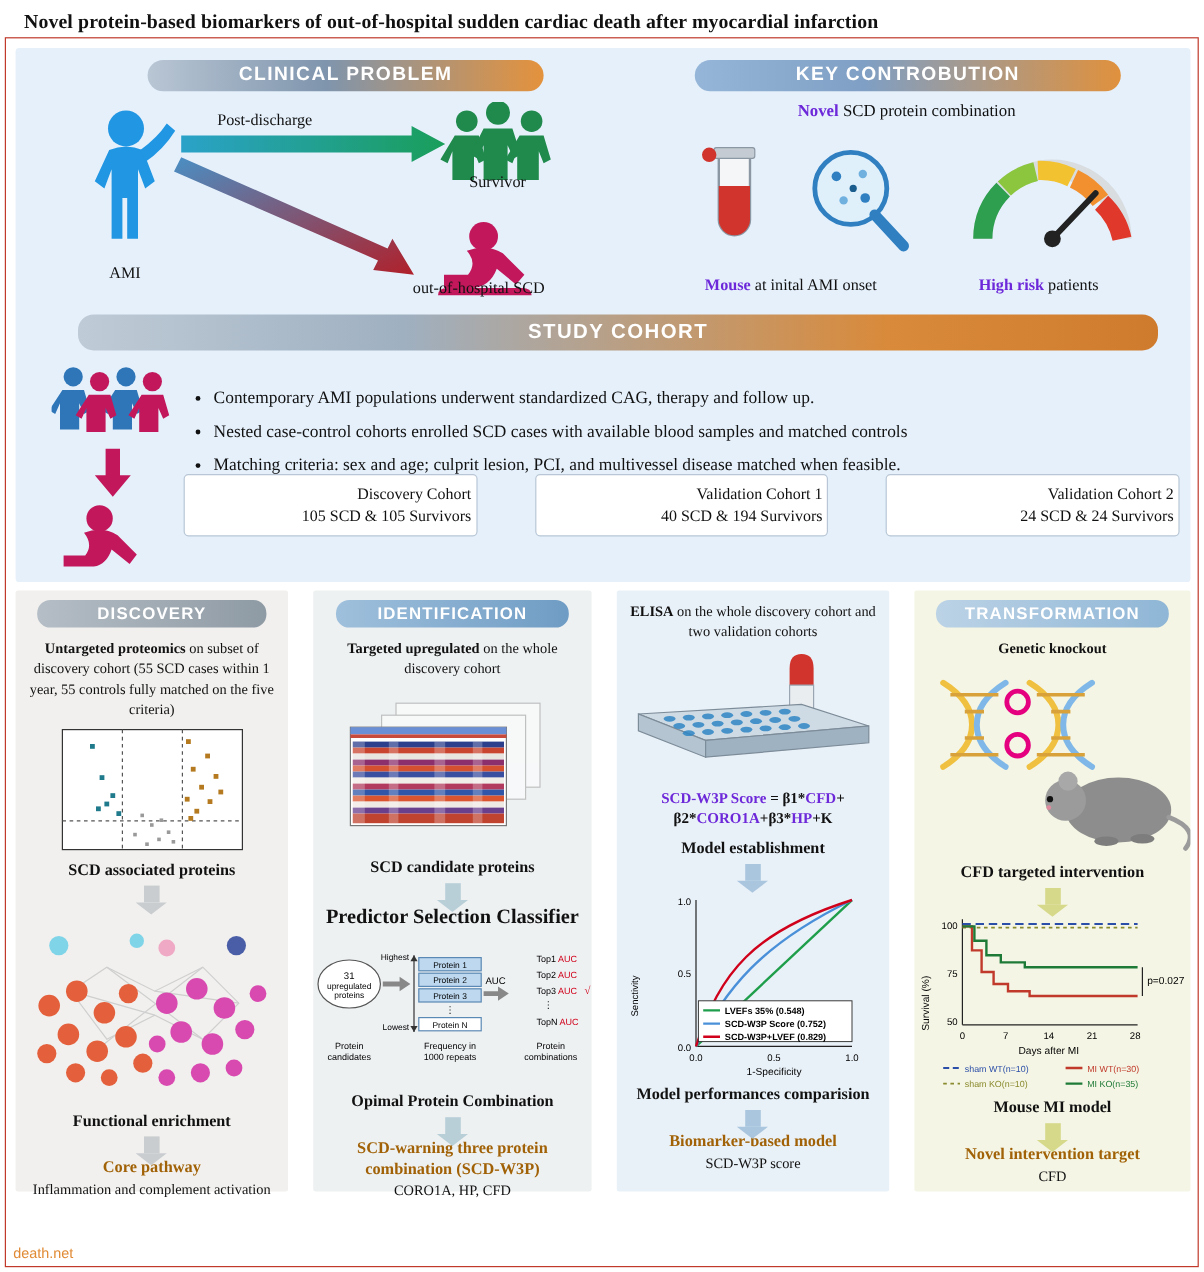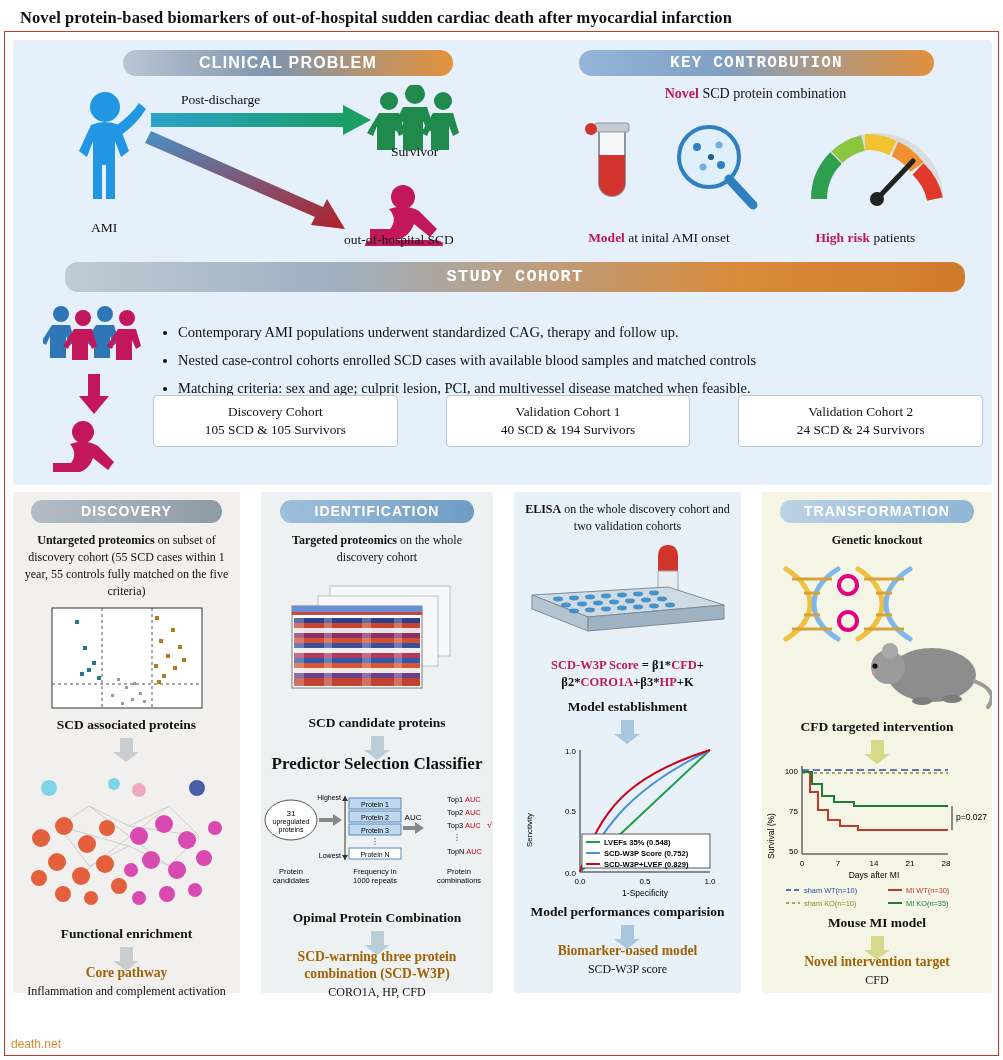--- a/index.html
+++ b/index.html
@@ -37,43 +37,43 @@
     height:26px;line-height:26px;
     text-align:center;
     color:#fff;font-weight:bold;font-size:16px;
     letter-spacing:1.2px;
     border-radius:13px;
     font-family:"Liberation Sans", sans-serif;
   }
   .ban-clinical{left:110px;top:10px;width:330px;
     background:linear-gradient(90deg,#b9c6d4 0%,#7f95ad 45%,#e4923c 100%);}
   .ban-key{left:566px;top:10px;width:355px;
-    background:linear-gradient(90deg,#95b6d8 0%,#7f9fc4 40%,#e0913d 100%);font-family:Liberation Mono, monospace;}
+    background:linear-gradient(90deg,#95b6d8 0%,#7f9fc4 40%,#e0913d 100%);}
   .ban-cohort{left:52px;top:222px;width:900px;height:30px;line-height:30px;font-size:17px;
-    background:linear-gradient(90deg,#bfcbd6 0%,#9fb0c1 30%,#d98a3a 75%,#cf7b2e 100%);font-family:Liberation Mono, monospace;}
+    background:linear-gradient(90deg,#bfcbd6 0%,#9fb0c1 30%,#d98a3a 75%,#cf7b2e 100%);}
 
   
   .post-discharge{position:absolute;left:168px;top:52px;font-size:13.5px;}
   .lbl-ami{position:absolute;left:78px;top:180px;font-size:13.5px;}
   .lbl-surv{position:absolute;left:378px;top:104px;font-size:13.5px;}
   .lbl-oh{position:absolute;left:331px;top:192px;font-size:13.5px;}
 
   
   .kc-line{position:absolute;left:570px;top:46px;width:345px;text-align:center;font-size:14px;}
-  .red{color:#be185d;font-weight:bold;}
+  .red{color:#6d28d9;font-weight:bold;}
   .kc-sub1{position:absolute;left:546px;top:190px;width:200px;text-align:center;font-size:13.5px;}
   .kc-sub2{position:absolute;left:760px;top:190px;width:185px;text-align:center;font-size:13.5px;}
 
   
   .bullets{position:absolute;left:125px;top:265px;width:820px;font-size:14.5px;line-height:25px;}
   .bullets li{margin-bottom:3px;}
   .cohort-boxes{position:absolute;left:140px;top:355px;width:830px;display:flex;gap:48px;}
   .cbox{
     flex:1;background:#fff;border:1px solid #b8c6d5;border-radius:4px;
-    text-align:center;font-size:13.3px;line-height:18px;padding:7px 4px;
+    text-align:right;font-size:13.3px;line-height:18px;padding:7px 4px;
   }
   
   .cols{position:absolute;left:8px;top:460px;width:979px;height:501px;display:flex;gap:21px;}
   .col{flex:1;position:relative;border-radius:2px;}
   .c1{background:#f1f0ee;}
   .c2{background:#eef1f2;}
   .c3{background:#e9f1f8;}
   .c4{background:#f4f5e4;}
   .colban{
     margin:8px auto 0 auto;width:84%;height:23px;line-height:23px;text-align:center;
@@ -188,21 +188,21 @@
         <path d="M268 42 a58 58 0 0 1 26 -14" fill="none" stroke="#8cc63e" stroke-width="16"></path>
         <path d="M296 27 a58 58 0 0 1 28 6" fill="none" stroke="#f2c230" stroke-width="16"></path>
         <path d="M326 34 a58 58 0 0 1 22 18" fill="none" stroke="#f2902f" stroke-width="16"></path>
         <path d="M349 54 a58 58 0 0 1 17 30" fill="none" stroke="#e0392c" stroke-width="16"></path>
         <path d="M308 84 L344 46" stroke="#222" stroke-width="5" stroke-linecap="round"></path>
         <circle cx="308" cy="84" r="7" fill="#222"></circle>
       </g>
     </svg>
 
     <div class="kc-sub1">
-      <span class="red">Model</span><span> at inital AMI onset</span>
+      <span class="red">Mouse</span><span> at inital AMI onset</span>
     </div>
     <div class="kc-sub2">
       <span class="red">High risk</span><span> patients</span>
     </div>
 
     <div class="banner ban-cohort">STUDY COHORT</div>
 
     <svg class="fig" style="position:absolute;left:30px;top:262px;" width="100" height="170">
       <g fill="#2f76b8">
         <circle cx="18" cy="12" r="8"></circle>
@@ -341,21 +341,21 @@
       <div class="arrowbox">
           <div class="arrowshape"></div>
         </div>
       <div class="redbold">Core pathway</div>
       <div class="smallnote">Inflammation and complement activation</div>
     </div>
 
     <div class="col c2">
       <div class="colban cb2">IDENTIFICATION</div>
       <div class="ctop">
-        <b>Targeted proteomics</b><span> on the whole discovery cohort</span>
+        <b>Targeted upregulated</b><span> on the whole discovery cohort</span>
       </div>
 
       <svg class="fig" style="margin-top:18px" width="215" height="125">
         <g opacity="0.55">
           <rect x="60" y="2" width="120" height="70" fill="#fff" stroke="#999"></rect>
           <rect x="48" y="12" width="120" height="70" fill="#fff" stroke="#999"></rect>
         </g>
         <rect x="22" y="22" width="130" height="82" fill="#fff" stroke="#777"></rect>
         <g>
           <rect x="22" y="22" width="130" height="6" fill="#6b8fd4"></rect>

